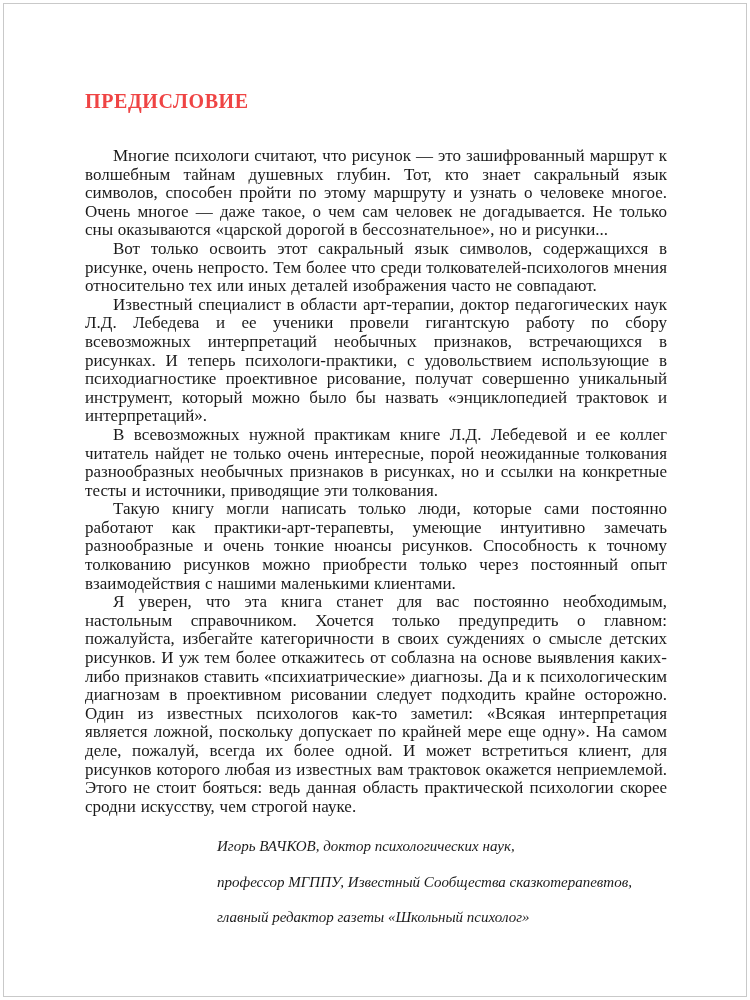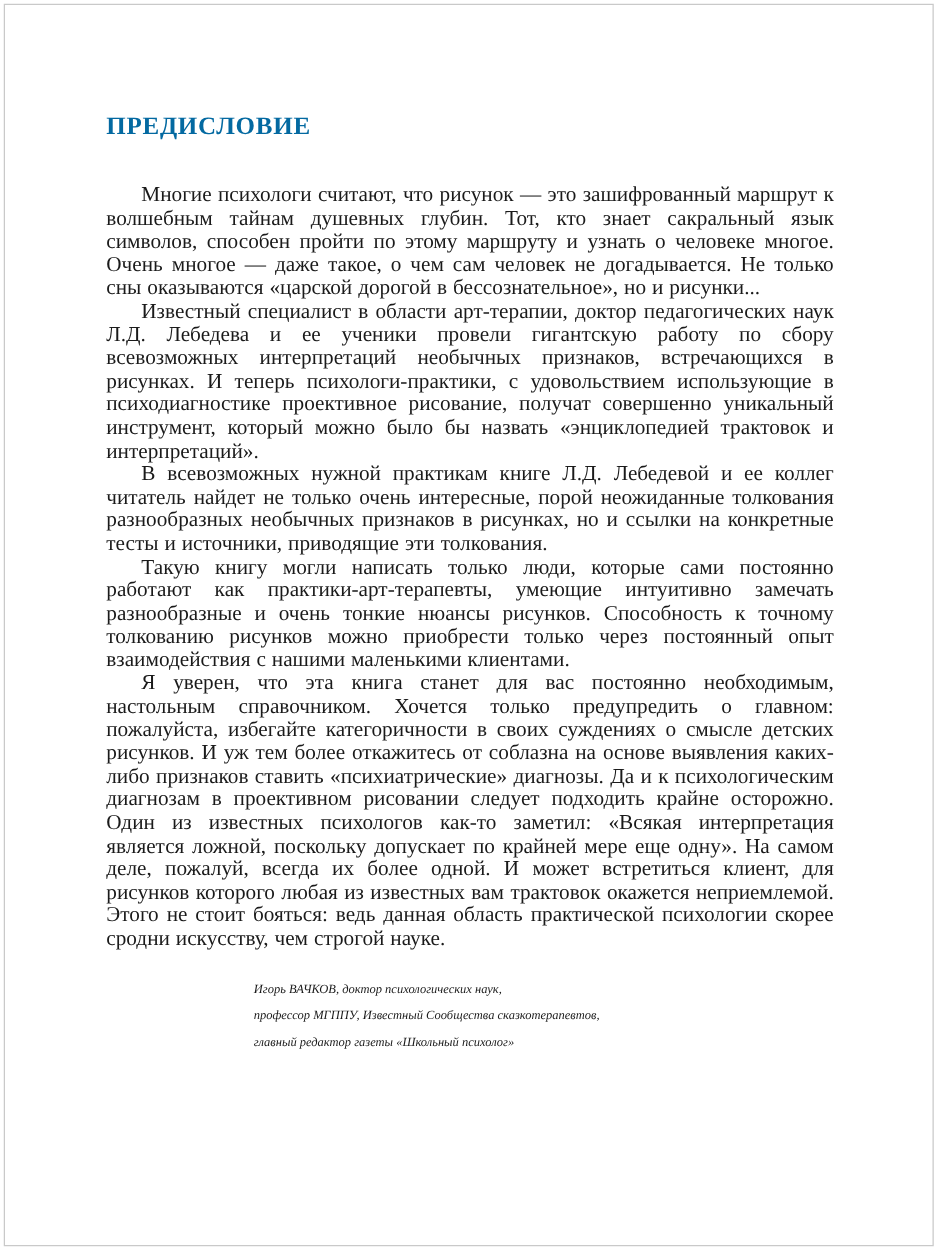--- a/index.html
+++ b/index.html
@@ -29,51 +29,52 @@
     position: absolute;
     left: 85px;
     right: 83px;
     top: 90px;
   }
   .title {
     font-size: 20px;
     font-weight: bold;
     letter-spacing: 0.6px;
     margin: 0 0 34px 0;
-    color: #0369a1;
+    color: #ef4444;
   }
   .body-text p {
     margin: 0;
     font-size: 17px;
     line-height: 18.6px;
     text-align: justify;
     text-indent: 28px;
     word-spacing: 0.5px;
   }
   .signature {
     margin-top: 20px;
     margin-left: 118px;
     font-style: italic;
   }
   .signature p {
-    margin: 0;
-    font-size: 10px;
+    margin: 14px;
+    font-size: 15px;
     line-height: 21.5px;
     text-align: left;
   }
 </style>
 </head>
 <body>
 
 <div class="page">
   <div class="page-frame"></div>
   <div class="content">
     <h1 class="title">ПРЕДИСЛОВИЕ</h1>
     <div class="body-text">
       <p>Многие психологи считают, что рисунок — это зашифрованный маршрут к волшебным тайнам душевных глубин. Тот, кто знает сакральный язык символов, способен пройти по этому маршруту и узнать о человеке многое. Очень многое — даже такое, о чем сам человек не догадывается. Не только сны оказываются «царской дорогой в бессознательное», но и рисунки...</p>
+      <p>Вот только освоить этот сакральный язык символов, содержащихся в рисунке, очень непросто. Тем более что среди толкователей-психологов мнения относительно тех или иных деталей изображения часто не совпадают.</p>
       <p>Известный специалист в области арт-терапии, доктор педагогических наук Л.Д. Лебедева и ее ученики провели гигантскую работу по сбору всевозможных интерпретаций необычных признаков, встречающихся в рисунках. И теперь психологи-практики, с удовольствием использующие в психодиагностике проективное рисование, получат совершенно уникальный инструмент, который можно было бы назвать «энциклопедией трактовок и интерпретаций».</p>
       <p>В всевозможных нужной практикам книге Л.Д. Лебедевой и ее коллег читатель найдет не только очень интересные, порой неожиданные толкования разнообразных необычных признаков в рисунках, но и ссылки на конкретные тесты и источники, приводящие эти толкования.</p>
       <p>Такую книгу могли написать только люди, которые сами постоянно работают как практики-арт-терапевты, умеющие интуитивно замечать разнообразные и очень тонкие нюансы рисунков. Способность к точному толкованию рисунков можно приобрести только через постоянный опыт взаимодействия с нашими маленькими клиентами.</p>
       <p>Я уверен, что эта книга станет для вас постоянно необходимым, настольным справочником. Хочется только предупредить о главном: пожалуйста, избегайте категоричности в своих суждениях о смысле детских рисунков. И уж тем более откажитесь от соблазна на основе выявления каких-либо признаков ставить «психиатрические» диагнозы. Да и к психологическим диагнозам в проективном рисовании следует подходить крайне осторожно. Один из известных психологов как-то заметил: «Всякая интерпретация является ложной, поскольку допускает по крайней мере еще одну». На самом деле, пожалуй, всегда их более одной. И может встретиться клиент, для рисунков которого любая из известных вам трактовок окажется неприемлемой. Этого не стоит бояться: ведь данная область практической психологии скорее сродни искусству, чем строгой науке.</p>
     </div>
     <div class="signature">
       <p>Игорь ВАЧКОВ, доктор психологических наук,</p>
       <p>профессор МГППУ, Известный Сообщества сказкотерапевтов,</p>
       <p>главный редактор газеты «Школьный психолог»</p>
     </div>

